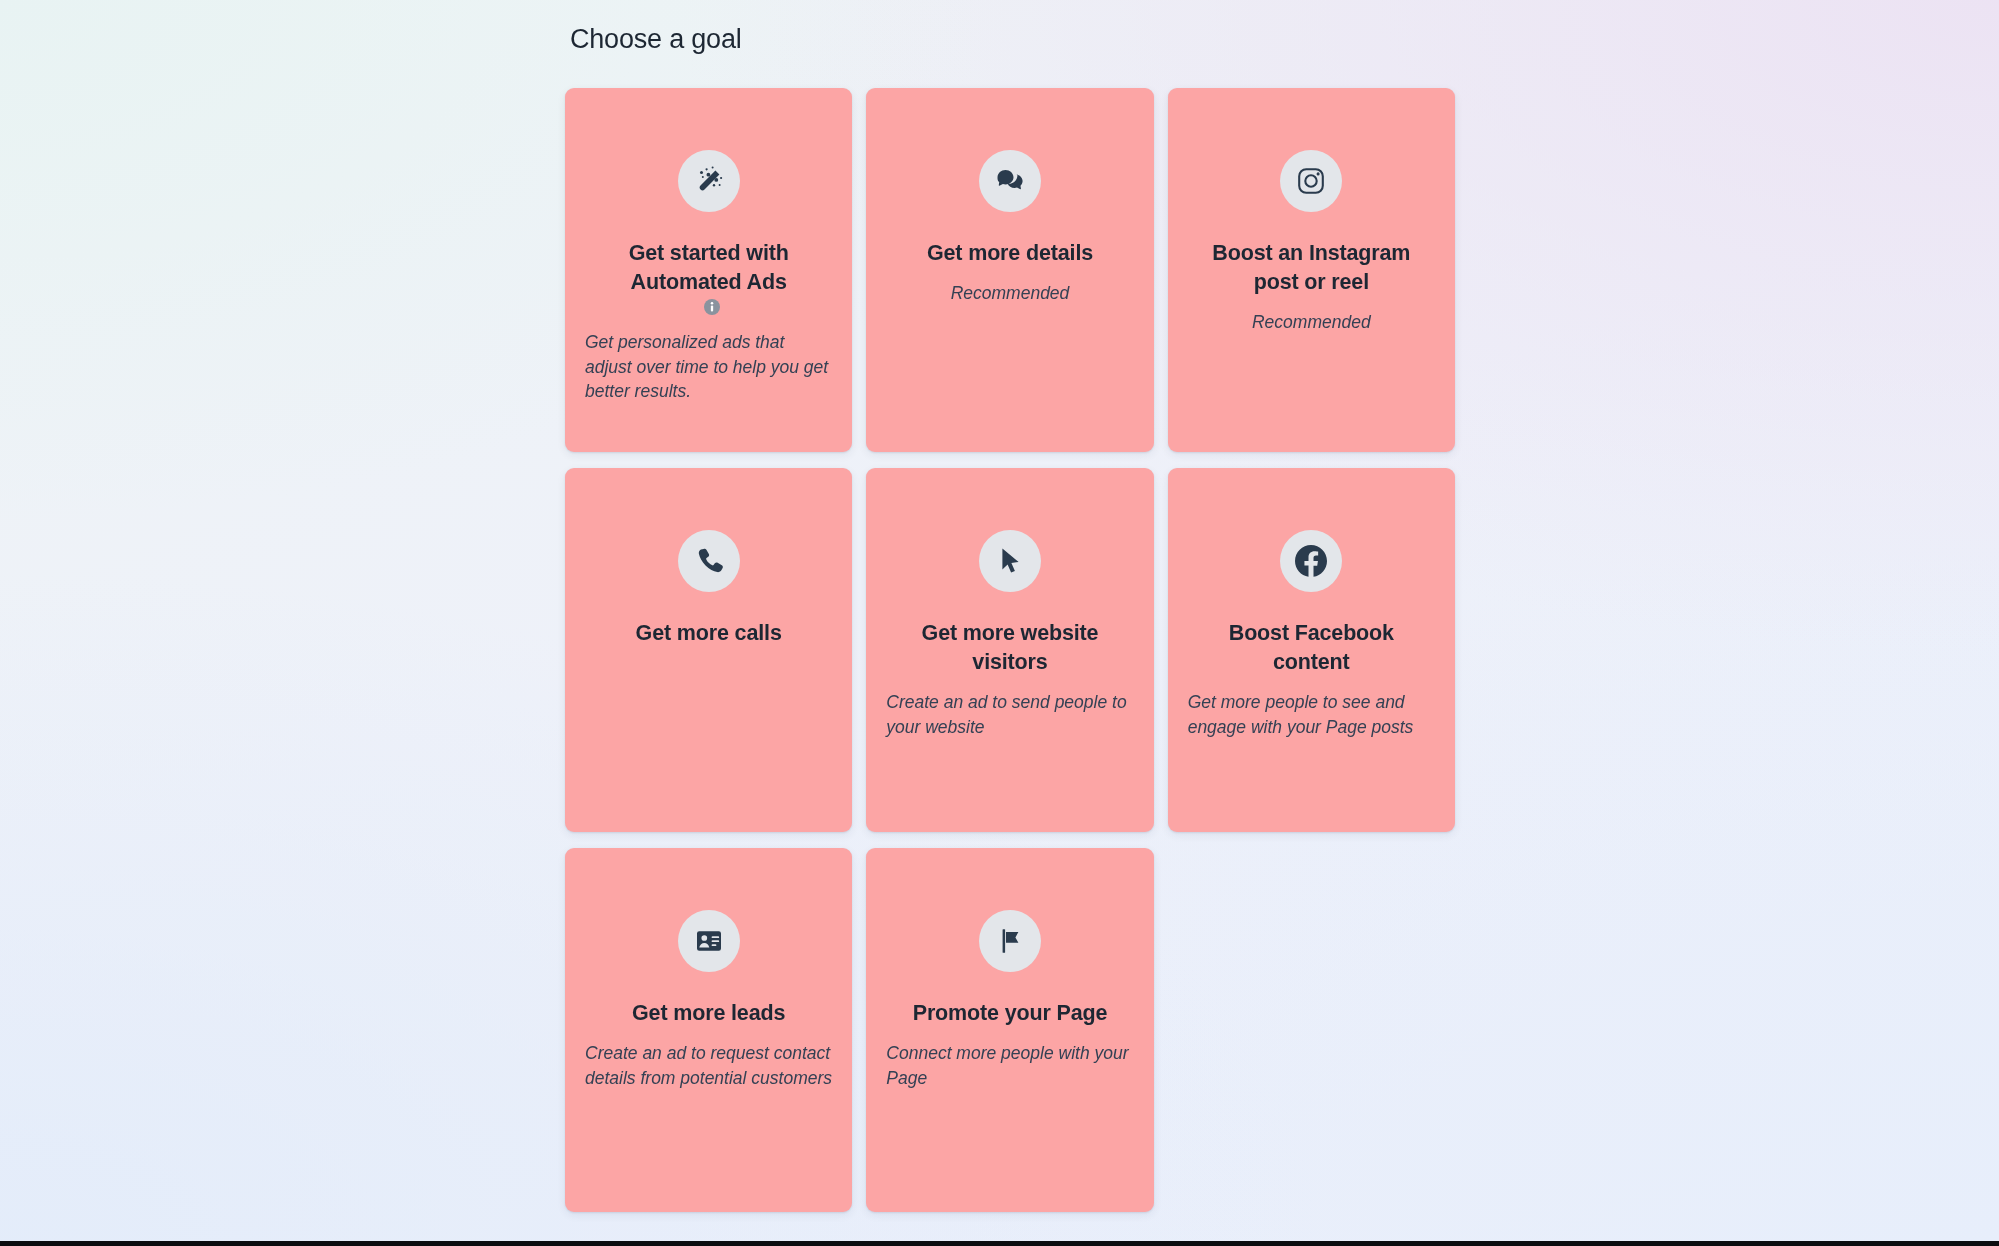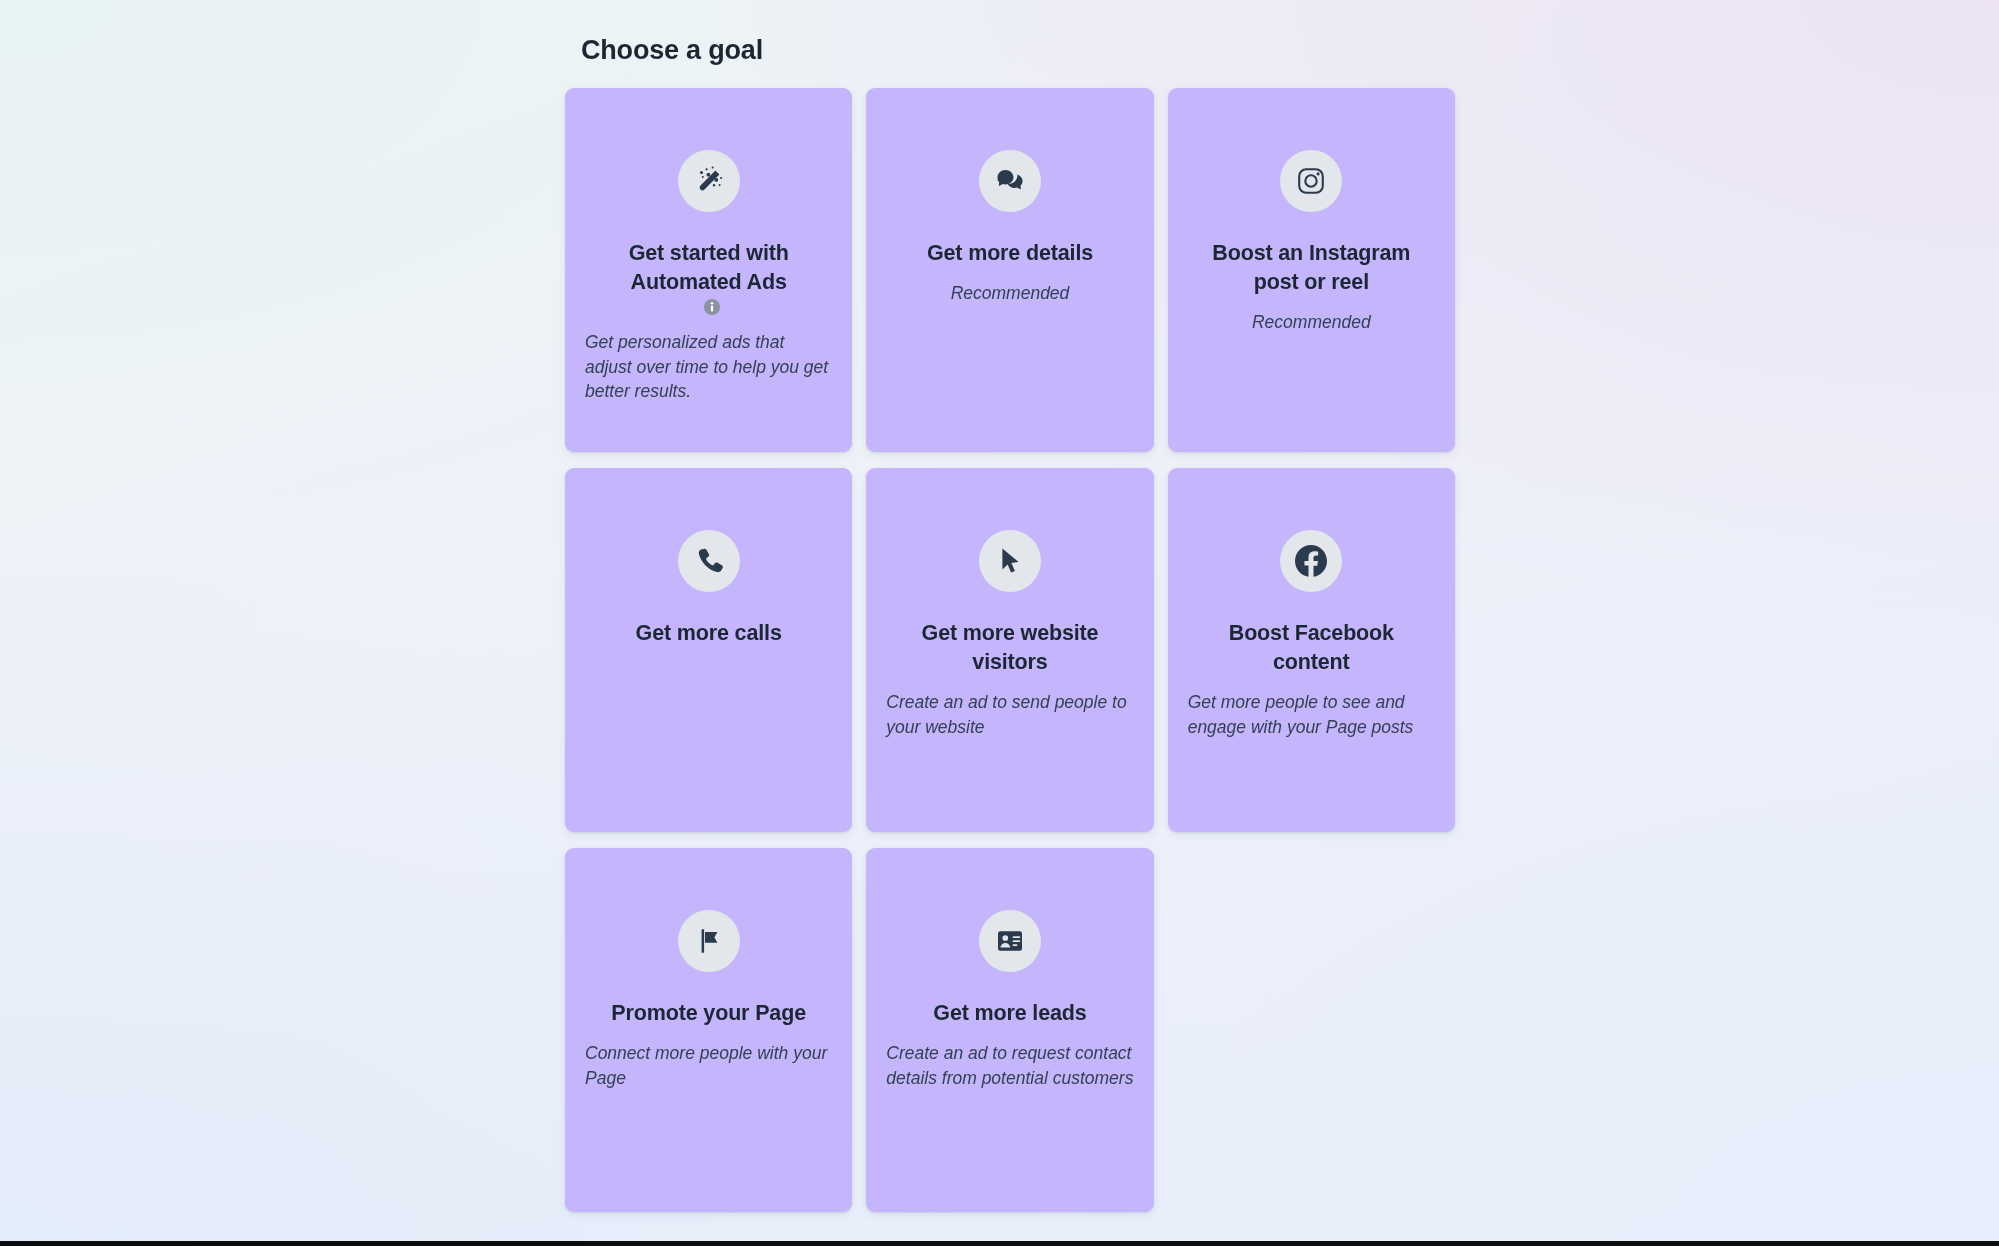--- a/index.html
+++ b/index.html
@@ -35,42 +35,42 @@
 
   
   #content {
     position: absolute;
     left: 565px;
     top: 0;
     width: 890px;
   }
   #page-title {
     font-size: 27px;
-    font-weight: bold;
+    font-weight: normal;
     color: #1d2733;
     letter-spacing: -0.2px;
-    margin: 16px;
+    margin: 5px;
     padding-top: 17px;
     padding-bottom: 0;
     line-height: 34px;
   }
 
   #goal-grid {
     position: absolute;
     left: 565px;
     top: 88px;
     width: 890px;
     display: grid;
     grid-template-columns: repeat(3, 1fr);
     grid-template-rows: 364px 364px 364px;
     gap: 16px 14px;
   }
 
   .goal-card {
-    background: #c4b5fd;
+    background: #fca5a5;
     border-radius: 9px;
     box-shadow: 0 1px 2px rgba(26,42,66,0.10), 0 3px 10px rgba(26,42,66,0.07);
     display: flex;
     flex-direction: column;
     align-items: center;
     padding: 62px 20px 20px 20px;
     box-sizing: border-box;
     cursor: pointer;
     overflow: hidden;
   }
@@ -237,46 +237,46 @@
     </div>
     <div class="title-row">
       <span class="card-title">Boost Facebook content</span>
     </div>
     <div class="card-desc">Get more people to see and engage with your Page posts</div>
   </div>
 
   <div class="goal-card">
     <div class="icon-circle">
       <svg width="30" height="30" viewBox="0 0 30 30">
-        <g class="icon-ink">
-          <rect x="7.6" y="3.2" width="2.5" height="23.6" rx="0.6"></rect>
-          <path d="M11.0 6.0 L23.4 6.0 L20.4 11.4 L23.4 16.8 L11.0 16.8 Z"></path>
-        </g>
-      </svg>
-    </div>
-    <div class="title-row">
-      <span class="card-title">Promote your Page</span>
-    </div>
-    <div class="card-desc">Connect more people with your Page</div>
-  </div>
-
-  <div class="goal-card">
-    <div class="icon-circle">
-      <svg width="30" height="30" viewBox="0 0 30 30">
         <path class="icon-ink" d="M3.0 7.4 a2.2 2.2 0 0 1 2.2 -2.2 l19.6 0 a2.2 2.2 0 0 1 2.2 2.2 l0 15.2 a2.2 2.2 0 0 1 -2.2 2.2 l-19.6 0 a2.2 2.2 0 0 1 -2.2 -2.2 Z"></path>
           <g fill="#e3e6ea">
             <circle cx="10.3" cy="12.0" r="2.85"></circle>
             <path d="M5.3 21.6 c0.45 -2.75 2.55 -4.5 5.0 -4.5 s4.55 1.75 5.0 4.5 Z"></path>
             <rect x="17.6" y="10.2" width="7.6" height="1.9" rx="0.95"></rect>
             <rect x="17.6" y="14.2" width="7.6" height="1.9" rx="0.95"></rect>
             <rect x="17.6" y="18.2" width="4.8" height="1.9" rx="0.95"></rect>
           </g>
       </svg>
     </div>
     <div class="title-row">
       <span class="card-title">Get more leads</span>
     </div>
     <div class="card-desc">Create an ad to request contact details from potential customers</div>
   </div>
 
+  <div class="goal-card">
+    <div class="icon-circle">
+      <svg width="30" height="30" viewBox="0 0 30 30">
+        <g class="icon-ink">
+          <rect x="7.6" y="3.2" width="2.5" height="23.6" rx="0.6"></rect>
+          <path d="M11.0 6.0 L23.4 6.0 L20.4 11.4 L23.4 16.8 L11.0 16.8 Z"></path>
+        </g>
+      </svg>
+    </div>
+    <div class="title-row">
+      <span class="card-title">Promote your Page</span>
+    </div>
+    <div class="card-desc">Connect more people with your Page</div>
+  </div>
+
 </div>
 
 <div id="bottom-edge"></div>
 
 </body></html>

